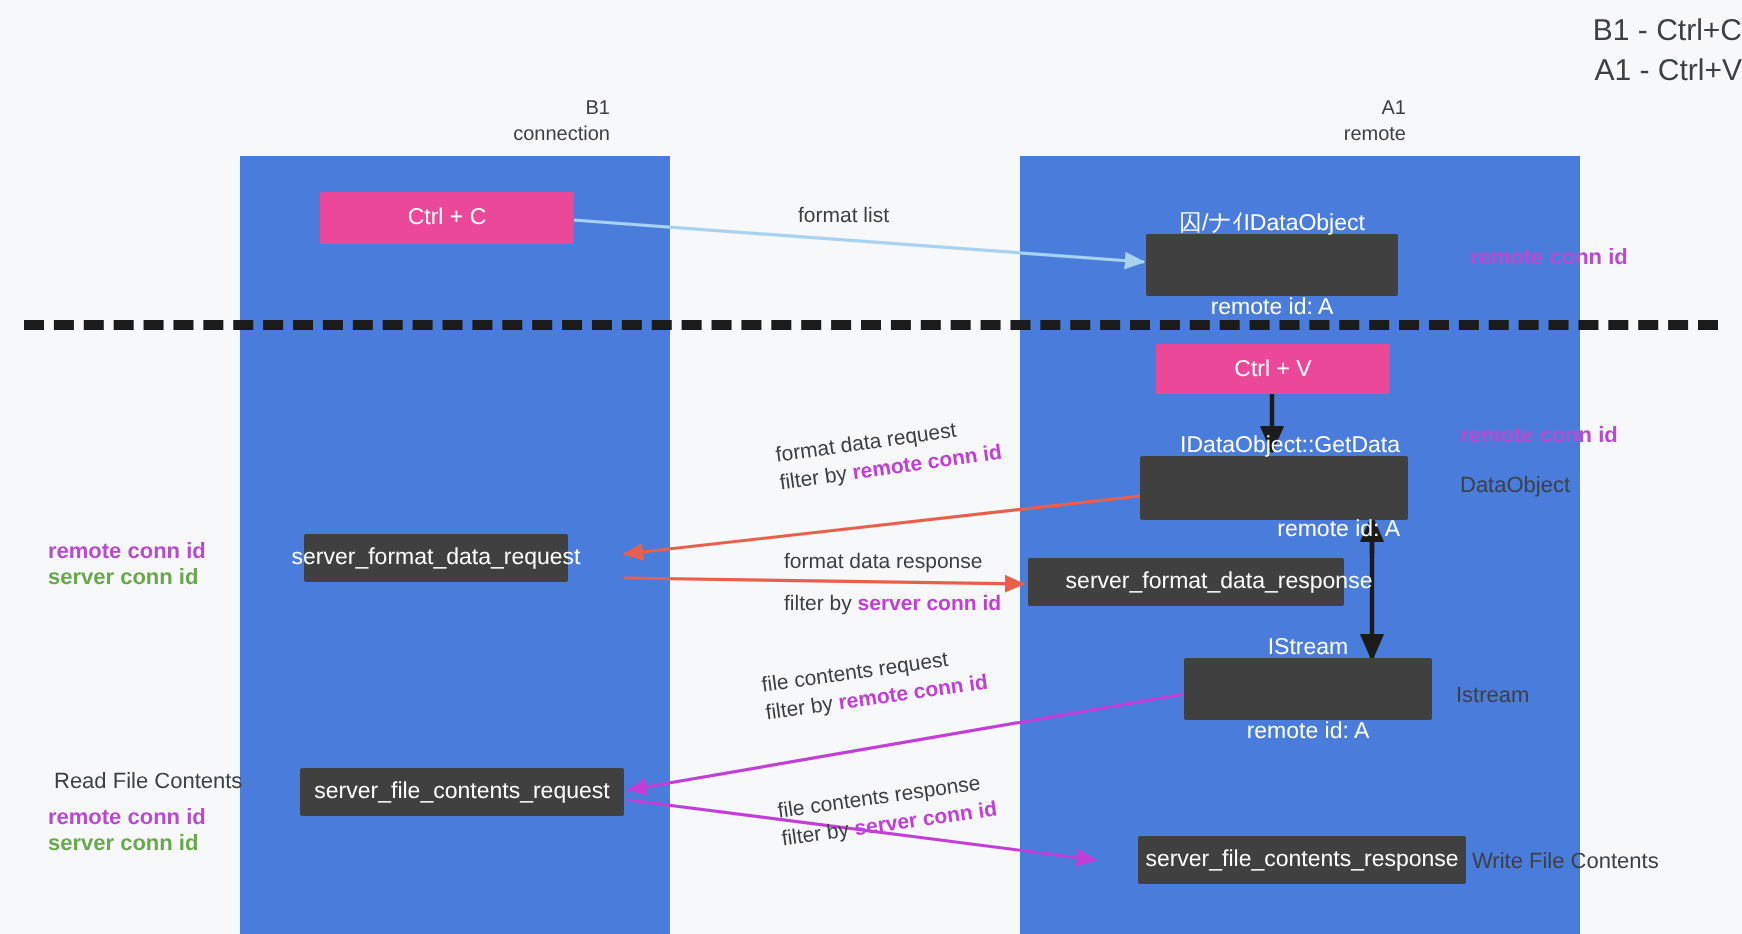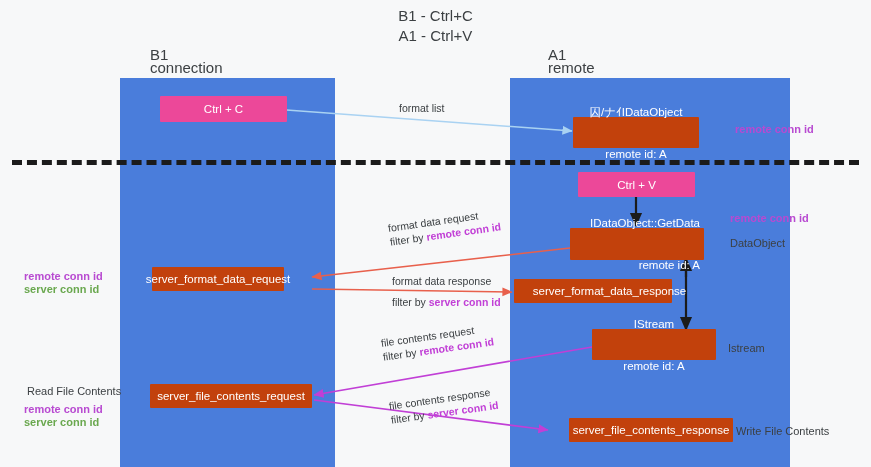--- a/index.html
+++ b/index.html
@@ -10,41 +10,41 @@
     overflow:hidden;
     position:relative;
   }
   #stage{position:absolute;left:0;top:0;width:871px;height:467px;}
   svg#wires{position:absolute;left:0;top:0;width:871px;height:467px;pointer-events:none;}
 
   .lane{position:absolute;background:#4a7ddb;}
   .lane-b1{left:120px;top:78px;width:215px;height:389px;}
   .lane-a1{left:510px;top:78px;width:280px;height:389px;}
 
-  .col-head{position:absolute;text-align:left;color:#3c4043;font-size:15px;line-height:13px;}
+  .col-head{position:absolute;text-align:right;color:#3c4043;font-size:10px;line-height:13px;}
   .col-head .ttl{display:block;}
 
   .title{
     position:absolute;left:0;top:6px;width:871px;
-    text-align:center;color:#3c4043;font-size:15px;line-height:20px;
+    text-align:right;color:#3c4043;font-size:15px;line-height:20px;
   }
 
   .divider{
     position:absolute;left:12px;top:160px;width:847px;height:0;
     border-top:5px dashed #1b1b1b;
   }
 
   .node{
     position:absolute;border-radius:1px;color:#ffffff;
     display:flex;align-items:center;justify-content:center;
     text-align:center;font-size:11.5px;line-height:14px;
     box-sizing:border-box;padding:2px 4px;
   }
   .node.green{background:#ec4899;}
-  .node.orange{background:#c2410c;gap:28px;}
+  .node.orange{background:#404040;gap:28px;}
 
   .edge-label{
     position:absolute;color:#3c4043;font-size:10.5px;line-height:14px;
     white-space:nowrap;
   }
   .edge-label .hl-purple{color:#c13fd6;font-weight:bold;}
   .rot-up{transform:rotate(-8deg);transform-origin:left top;}
 
   .side-label{
     position:absolute;color:#3c4043;font-size:11px;line-height:15px;

